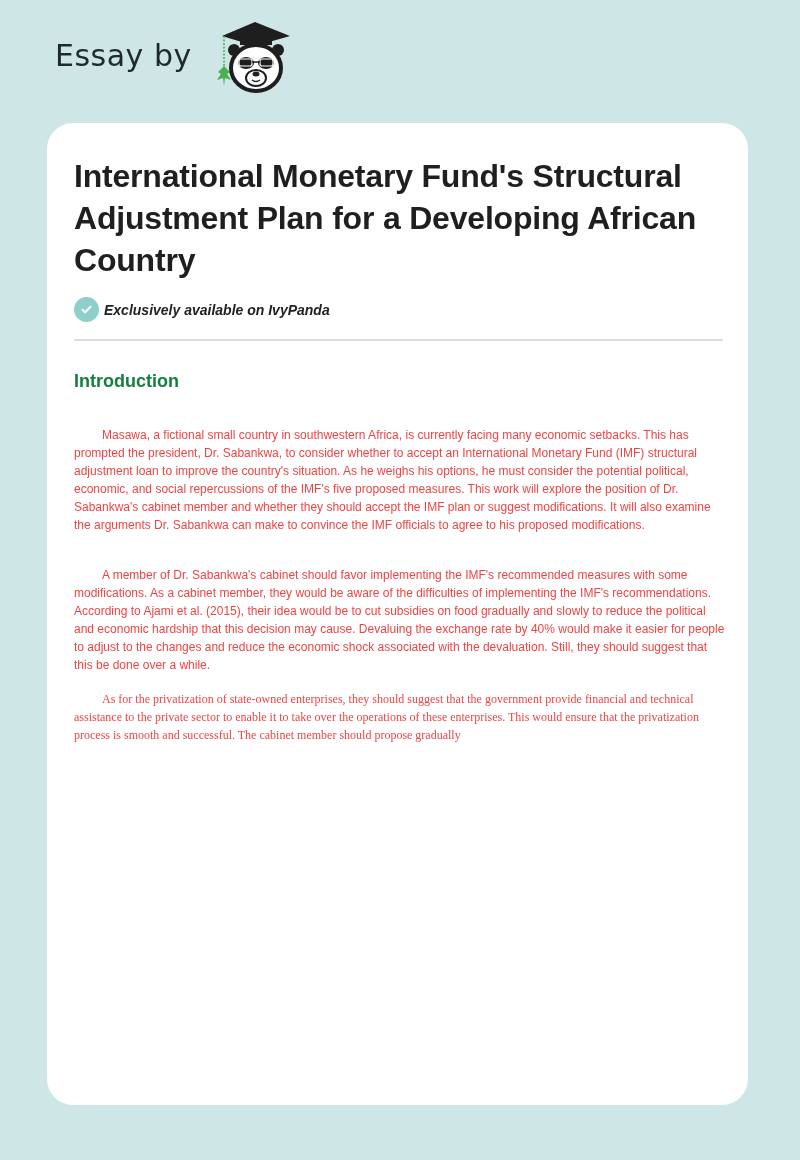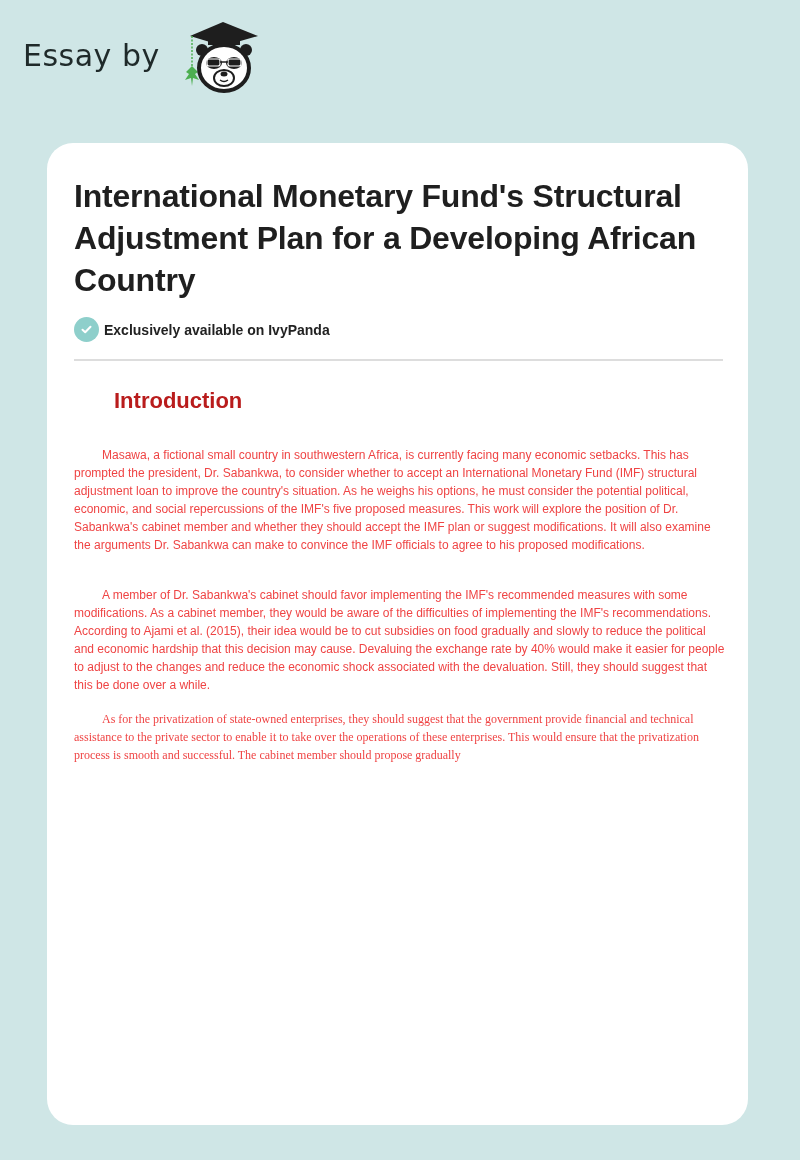--- a/index.html
+++ b/index.html
@@ -13,21 +13,21 @@
       position: relative;
       font-family: "Liberation Sans", sans-serif;
       color: #222;
     }
     .header {
       position: absolute;
       left: 0; top: 0;
       width: 800px; height: 108px;
       display: flex;
       align-items: center;
-      padding-left: 23px;
+      padding-left: 55px;
     }
     .essay-by {
       font-family: "DejaVu Sans", sans-serif;
       font-size: 30px;
       color: #1f2a2a;
       letter-spacing: 0.5px;
       margin-right: 18px;
       margin-top: 2px;
     }
     .panda-logo {
@@ -46,40 +46,41 @@
     .brand sup {
       font-size: 14px;
       font-family: "DejaVu Sans", sans-serif;
       font-weight: normal;
       vertical-align: 14px;
       margin-left: 1px;
     }
     .card {
       position: absolute;
       left: 47px;
-      top: 143px;
+      top: 123px;
       width: 701px;
       height: 982px;
       background: #ffffff;
       border-radius: 26px;
       overflow: hidden;
       padding: 32px 26px 0 27px;
     }
     .title {
       font-family: "Liberation Sans", sans-serif;
       font-weight: bold;
       font-size: 32px;
       line-height: 42px;
       color: #1f1f1f;
       letter-spacing: -0.2px;
     }
     .badge {
       display: flex;
       align-items: center;
       margin-top: 16px;
+      font-style: italic;
     }
     .badge-icon {
       width: 25px; height: 25px;
       border-radius: 50%;
       background: #8ecfcb;
       display: flex;
       align-items: center;
       justify-content: center;
       margin-right: 5px;
     }
@@ -90,24 +91,23 @@
     }
     .divider {
       height: 2px;
       background: #dddddd;
       margin-top: 17px;
       width: 649px;
     }
     h2 {
       font-family: "Liberation Sans", sans-serif;
       font-weight: bold;
-      font-size: 22px;
+      font-size: 18px;
       line-height: 40px;
-      color: #b91c1c;
-      margin-left: 40px;
+      color: #15803d;
     }
     .h-intro { margin-top: 20px; }
     .h-position { margin-top: 17px; }
     p {
       font-size: 12px;
       line-height: 18px;
       color: #ef4444;
       text-indent: 28px;
       width: 652px;
     }

